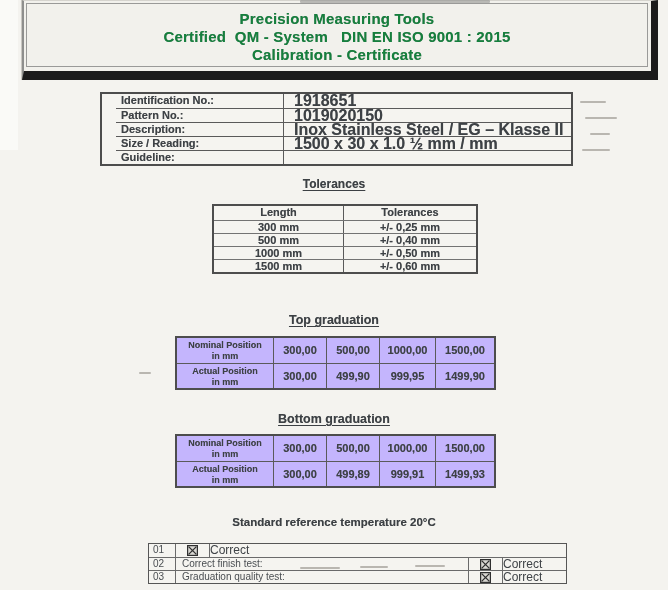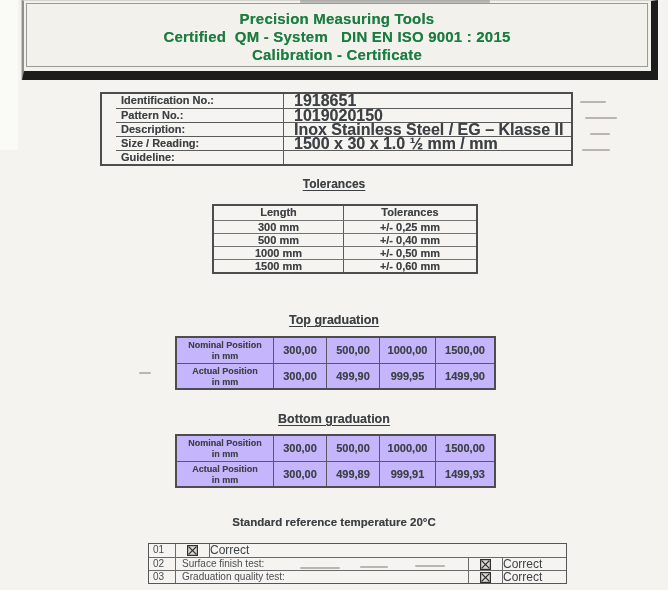--- a/index.html
+++ b/index.html
@@ -243,21 +243,21 @@
       <div class="check-box-cell">
         <svg width="11" height="11" viewBox="0 0 11 11">
           <rect x="0.6" y="0.6" width="9.8" height="9.8" fill="#d9d7d2" stroke="#2f2f2f" stroke-width="1.2"></rect>
           <path d="M1.6 1.6 L9.4 9.4 M9.4 1.6 L1.6 9.4" stroke="#2f2f2f" stroke-width="1.3"></path>
         </svg>
       </div>
       <div class="check-result">Correct</div>
     </div>
     <div class="check-row">
       <div class="check-no">02</div>
-      <div class="check-text">Surface finish test:</div>
+      <div class="check-text">Correct finish test:</div>
       <div class="check-box-cell">
         <svg width="11" height="11" viewBox="0 0 11 11">
           <rect x="0.6" y="0.6" width="9.8" height="9.8" fill="#d9d7d2" stroke="#2f2f2f" stroke-width="1.2"></rect>
           <path d="M1.6 1.6 L9.4 9.4 M9.4 1.6 L1.6 9.4" stroke="#2f2f2f" stroke-width="1.3"></path>
         </svg>
       </div>
       <div class="check-result">Correct</div>
     </div>
     <div class="check-row">
       <div class="check-no">03</div>

